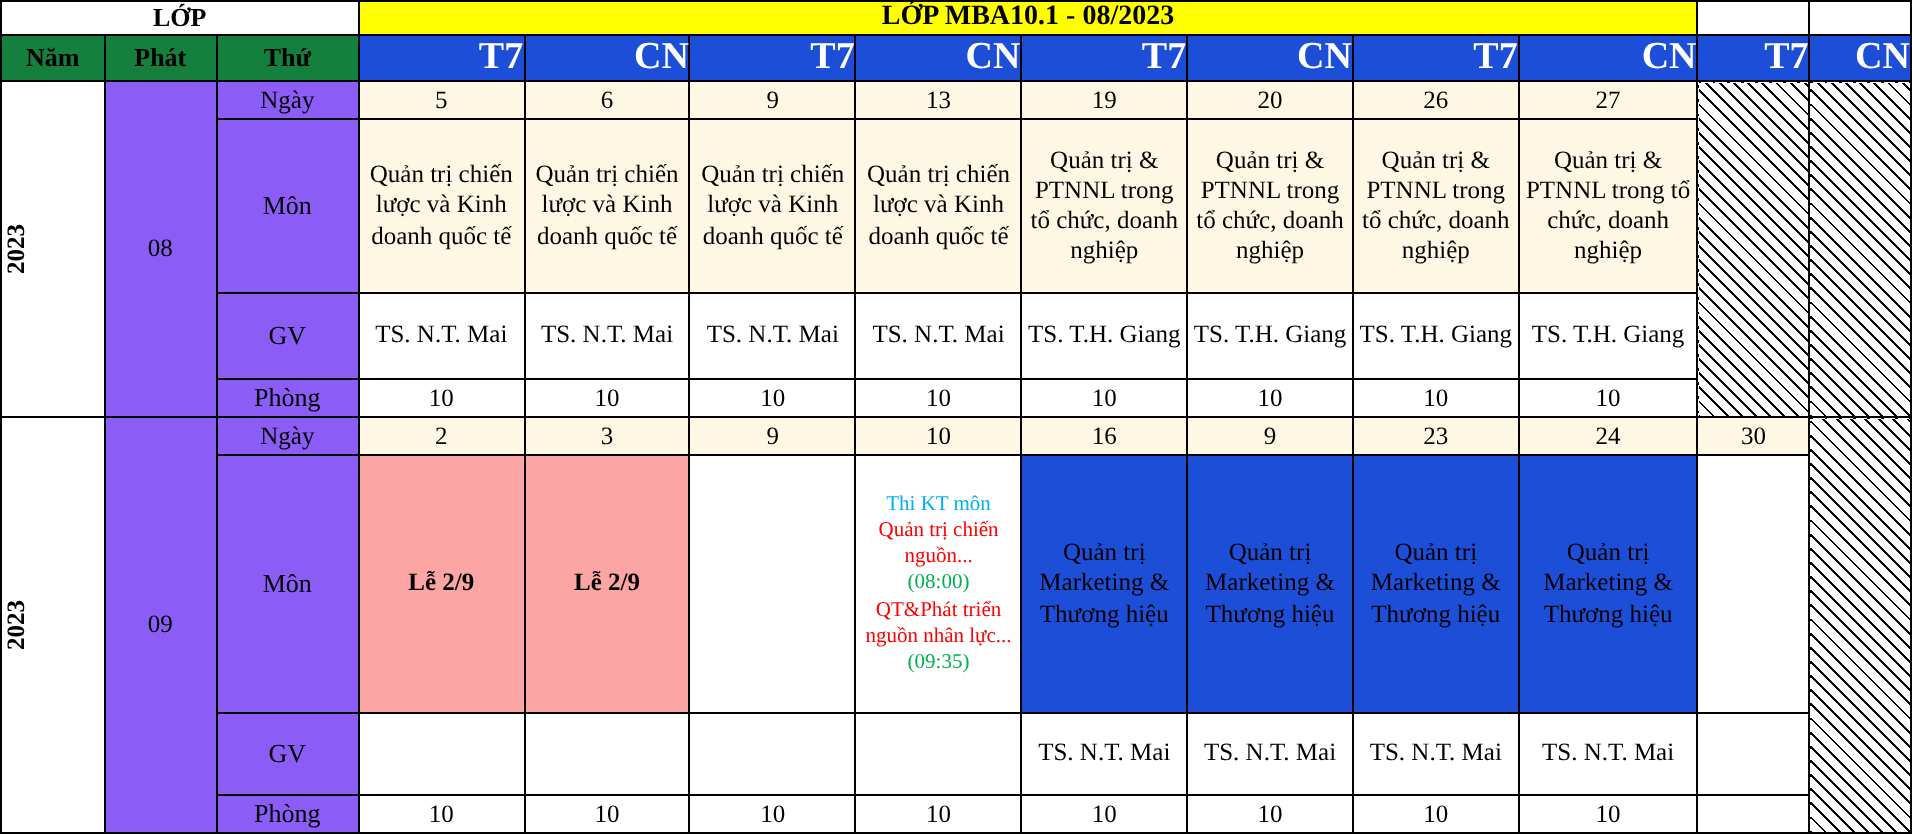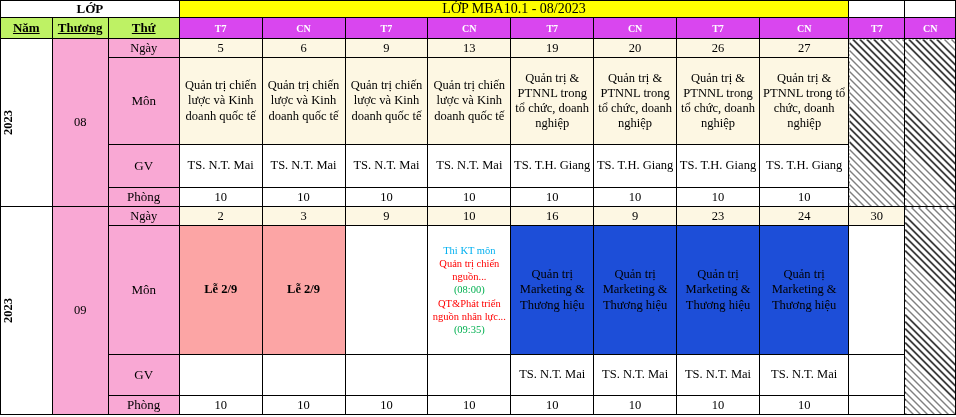--- a/index.html
+++ b/index.html
@@ -1,23 +1,23 @@
 <!DOCTYPE html>
 <html><head>
 <meta charset="utf-8">
 <style>
   html,body{margin:0;padding:0;background:#ffffff;}
   body{font-family:"Liberation Serif", serif; width:956px; height:417px; overflow:hidden;}
   table{border-collapse:collapse; table-layout:fixed; width:956px;}
   td{border:1px solid #000; padding:0; text-align:center; vertical-align:middle; font-size:12.5px; color:#000;}
   .hdr-lop{background:#ffffff; font-weight:bold; font-size:13px;}
-  .hdr-title{background:#ffff00; font-weight:normal; font-size:14px;}
-  .hdr-red{background:#d946ef; color:#ffffff; font-weight:bold; font-size:10px;}
-  .hdr-dark{background:#bef264; font-weight:bold; font-size:13px;text-decoration:underline;}
-  .lbl{background:#f9a8d4; font-weight:normal; font-size:13px;}
+  .hdr-title{background:#ffff00; font-weight:bold; font-size:14px;}
+  .hdr-red{background:#1d4ed8; color:#ffffff; font-weight:bold; font-size:19px;text-align:right;}
+  .hdr-dark{background:#15803d; font-weight:bold; font-size:13px;}
+  .lbl{background:#8b5cf6; font-weight:normal; font-size:13px;}
   .row-ngay td{height:18px; font-size:12.5px;}
   .cell-ngay-cream{background:#fdf7e3;}
   .cell-mon-cream{background:#fdf7e3;}
   .cell-mon-pink{background:#1d4ed8;}
   .cell-yellow{background:#fca5a5; font-weight:bold;margin-left:44px;}
   .year{font-size:20px; font-weight:bold;}
   .vert{writing-mode:vertical-rl; transform:rotate(180deg); white-space:nowrap;}
   .mon-cell{font-size:12.5px; line-height:1.22; padding:2px 3px;}
   .gv-cell{font-size:12.5px; line-height:1.25; padding:2px 2px;}
   .hatch{
@@ -51,21 +51,21 @@
   <tbody>
       <tr>
     <td colspan="3" class="hdr-lop">LỚP</td>
     <td colspan="8" class="hdr-title">LỚP MBA10.1 - 08/2023</td>
     <td class="hdr-lop"></td>
     <td class="hdr-lop"></td>
   </tr>
 
   <tr>
     <td class="hdr-dark" style="height:20px">Năm</td>
-    <td class="hdr-dark">Thương</td>
+    <td class="hdr-dark">Phát</td>
     <td class="hdr-dark">Thứ</td>
     <td class="hdr-red">T7</td>
     <td class="hdr-red">CN</td>
     <td class="hdr-red">T7</td>
     <td class="hdr-red">CN</td>
     <td class="hdr-red">T7</td>
     <td class="hdr-red">CN</td>
     <td class="hdr-red">T7</td>
     <td class="hdr-red">CN</td>
     <td class="hdr-red">T7</td>

